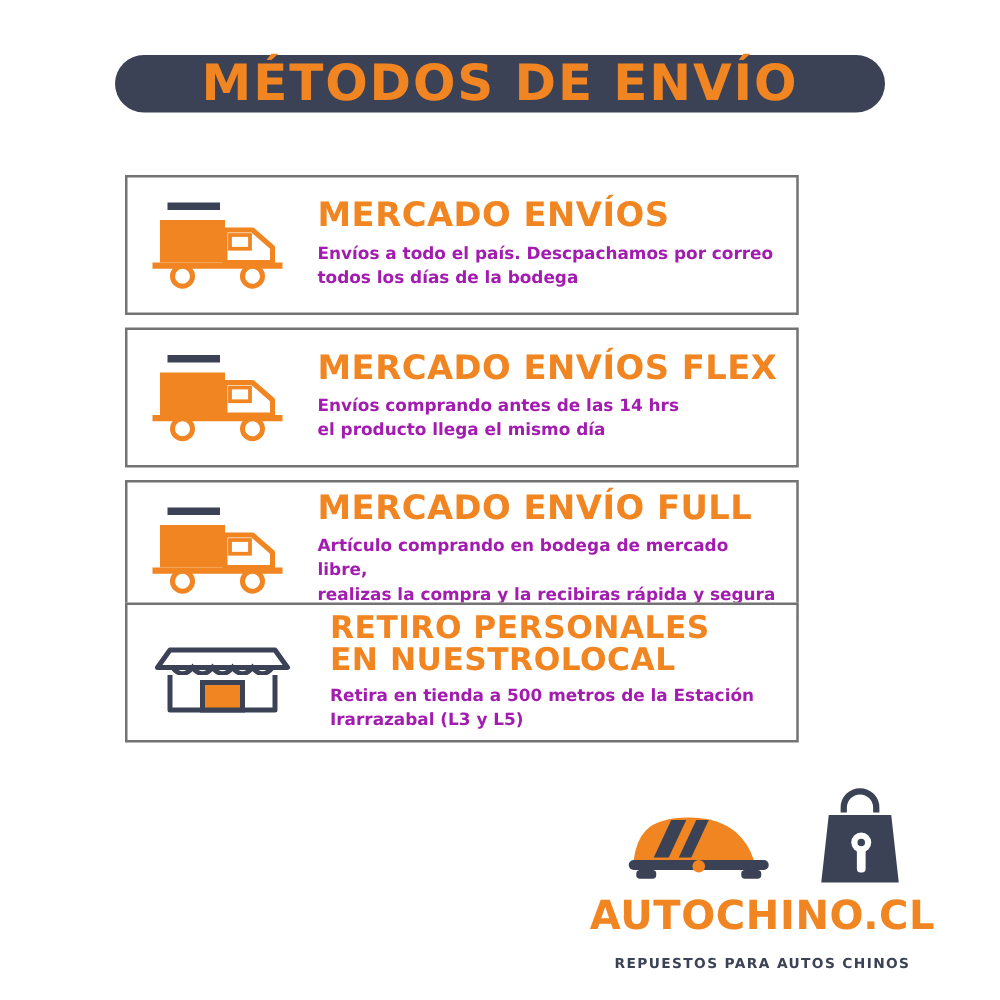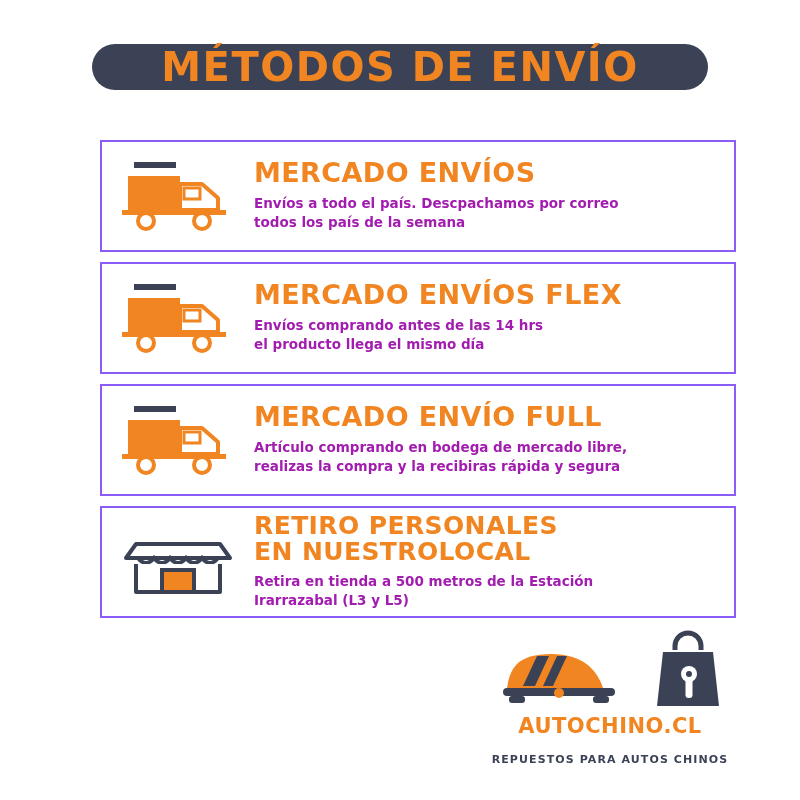--- a/index.html
+++ b/index.html
@@ -39,31 +39,31 @@
     font-weight: bold;
     letter-spacing: 1.5px;
     text-transform: uppercase;
     font-family: "DejaVu Sans", sans-serif;
   }
 
   
   .card {
     position: absolute;
     left: 100px;
-    width: 636px;
-    border: 2px solid #8b5cf6;
+    width: 539px;
+    border: 2px solid #737373;
     box-sizing: border-box;
     display: flex;
     align-items: center;
     background: #ffffff;
   }
   .card-1 { top: 140px; height: 112px; }
   .card-2 { top: 262px; height: 112px; }
   .card-3 { top: 384px; height: 112px; }
-  .card-4 { top: 506px; height: 112px; }
+  .card-4 { top: 482px; height: 112px; gap: 10px; }
 
   .card-icon {
     width: 152px;
     flex: 0 0 152px;
     display: flex;
     align-items: center;
     justify-content: center;
   }
   .card-text {
     flex: 1 1 auto;
@@ -99,21 +99,21 @@
     position: relative;
     height: 82px;
     display: flex;
     align-items: flex-end;
     justify-content: center;
     gap: 10px;
   }
   .brand-name {
     text-align: center;
     color: #f08521;
-    font-size: 21px;
+    font-size: 32px;
     font-weight: bold;
     letter-spacing: 0.5px;
     font-family: "DejaVu Sans", sans-serif;
     line-height: 1;
     margin-top: 4px;
   }
   .brand-tagline {
     text-align: center;
     color: #3b4256;
     font-size: 11px;
@@ -141,21 +141,21 @@
         <rect x="66" y="30" width="16" height="11" fill="#ffffff" stroke="#f08521" stroke-width="3"></rect>
         <rect x="4" y="52" width="104" height="5" fill="#f08521"></rect>
         <circle cx="28" cy="63" r="8" fill="#ffffff" stroke="#f08521" stroke-width="4"></circle>
         <circle cx="84" cy="63" r="8" fill="#ffffff" stroke="#f08521" stroke-width="4"></circle>
       </svg>
     </div>
     <div class="card-text">
       <div class="card-title">MERCADO ENVÍOS</div>
       <div class="card-desc">
         <div>Envíos a todo el país. Descpachamos por correo</div>
-        <div>todos los país de  la semana</div>
+        <div>todos los días de  la bodega</div>
       </div>
     </div>
   </div>
 
   <div class="card card-2">
     <div class="card-icon">
       <svg width="120" height="76" viewBox="0 0 120 76" aria-hidden="true">
         <rect x="16" y="4" width="42" height="6" fill="#3b4256"></rect>
         <rect x="10" y="18" width="52" height="34" fill="#f08521"></rect>
         <path d="M62 26 h22 l16 14 v12 H62 Z" fill="#ffffff" stroke="#f08521" stroke-width="4" stroke-linejoin="round"></path>

